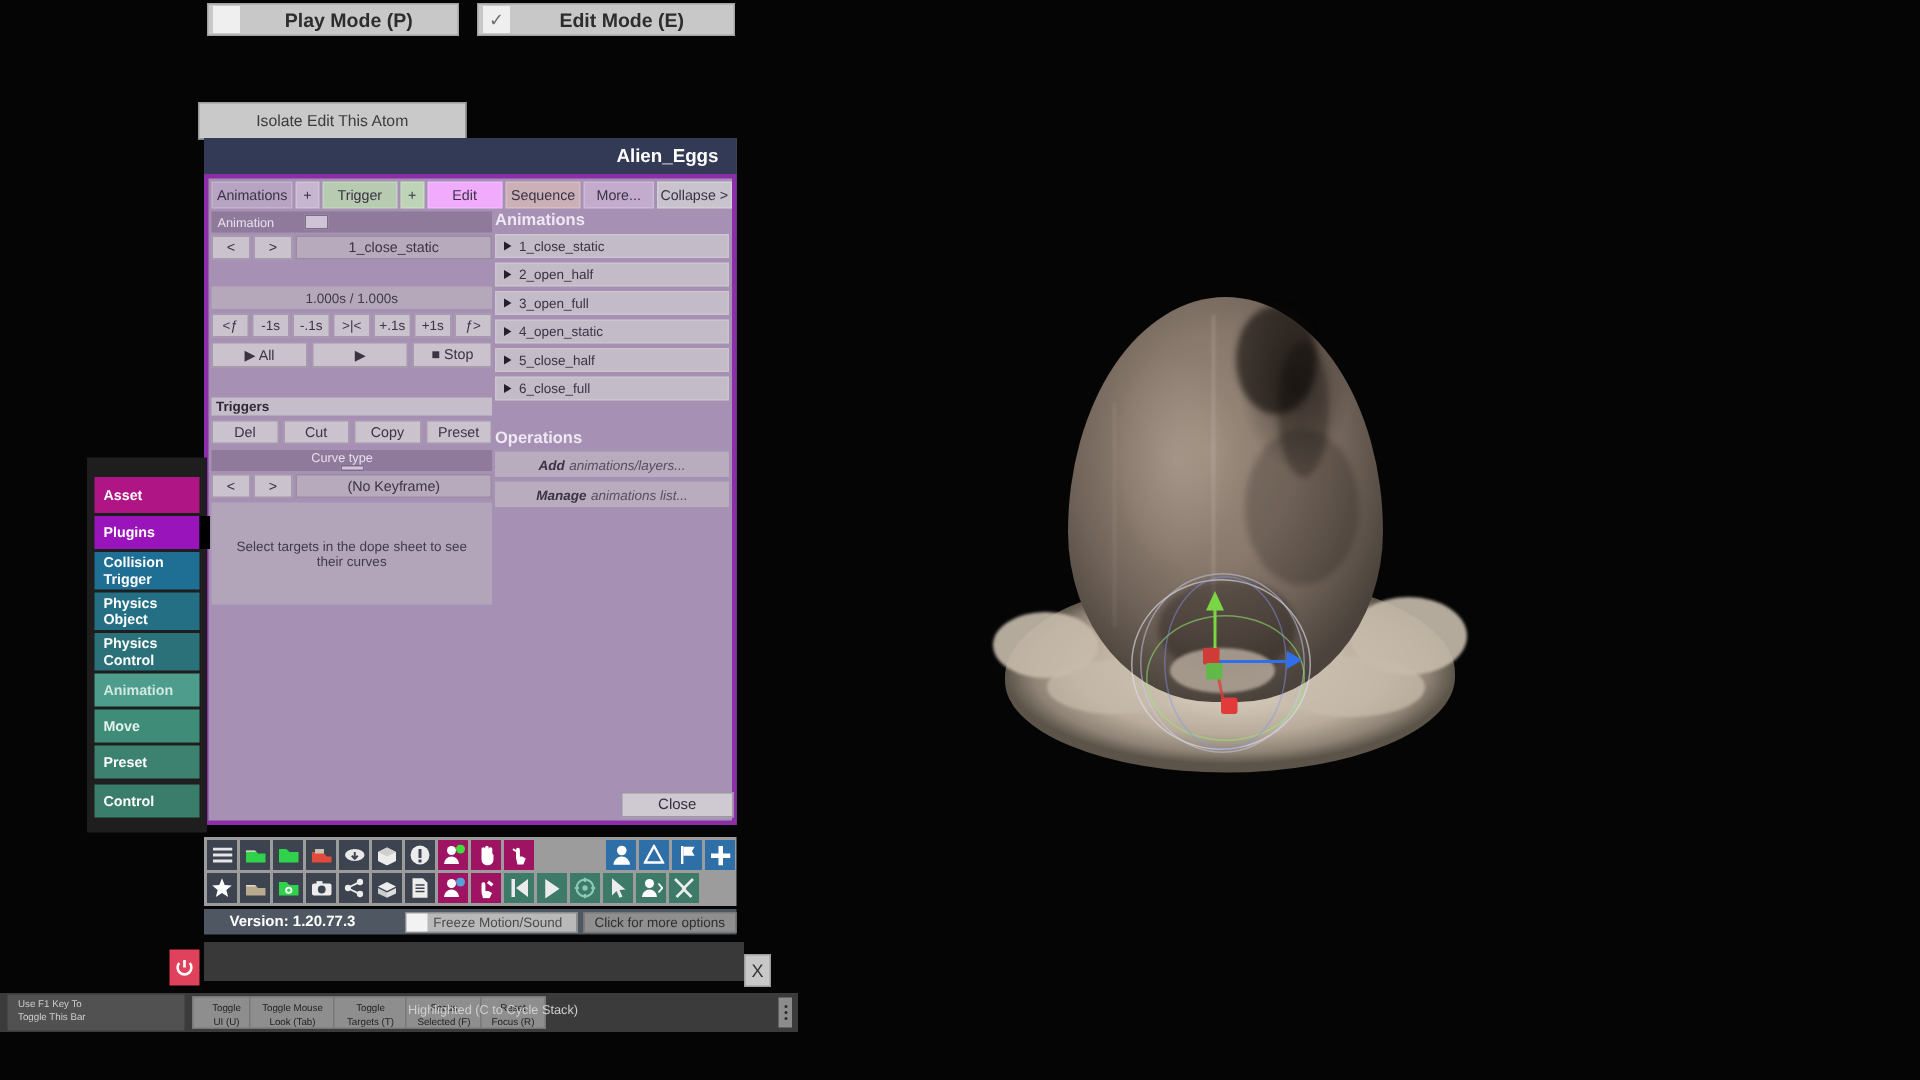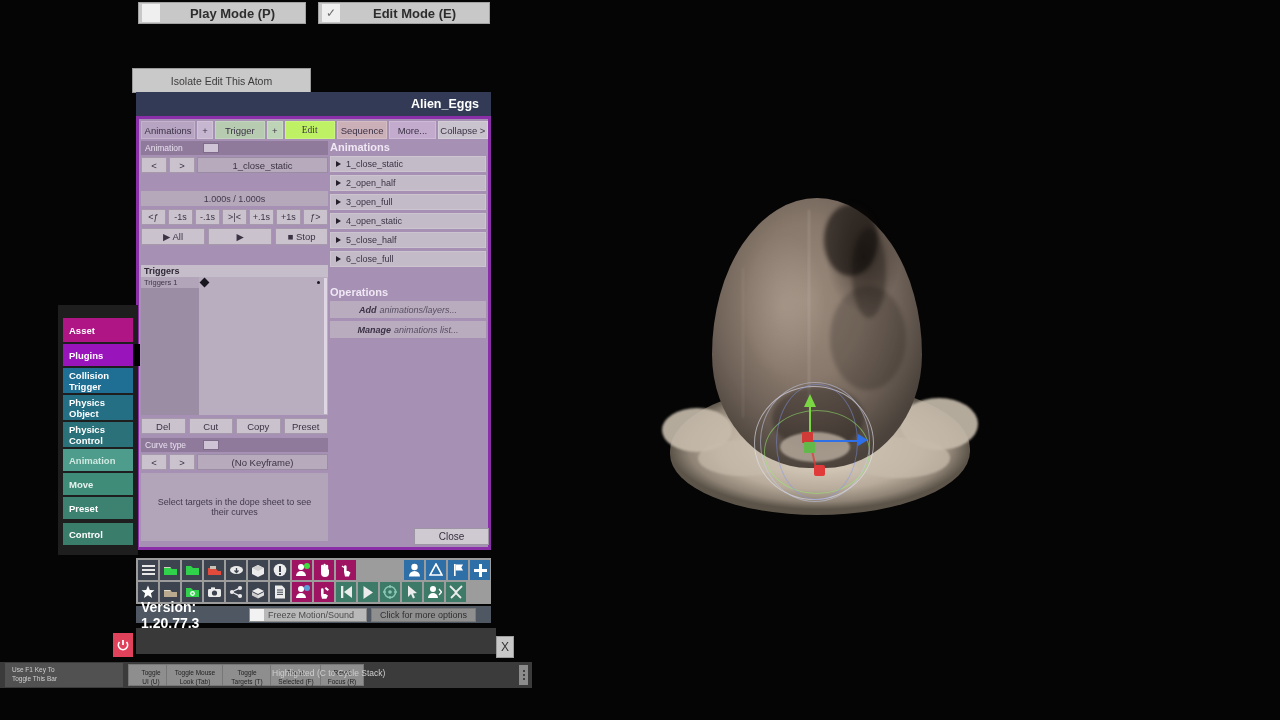--- a/index.html
+++ b/index.html
@@ -44,21 +44,21 @@
   .inner{position:relative;width:100%;height:100%;background:#a690b3;}
 
   
   .tabs{position:absolute;left:2px;top:2px;width:347px;height:18px;display:flex;gap:2px;}
   .tab{height:18px;display:flex;align-items:center;justify-content:center;font-size:9.5px;color:#3a3245;
        border:1px solid rgba(255,255,255,.18);box-sizing:border-box;}
   .tab.t-anim{width:56px;background:#b7a3c2;}
   .tab.plus{width:16px;background:#c6b6d0;}
   .tab.t-targ{width:52px;background:#b6cbb0;}
   .tab.plus2{width:16px;background:#bdd4b6;}
-  .tab.t-edit{width:52px;background:#bef264;font-family:Liberation Serif, serif;}
+  .tab.t-edit{width:52px;background:#f0abfc;}
   .tab.t-seq{width:52px;background:#cbb0b8;}
   .tab.t-more{width:48px;background:#c2abcd;}
   .tab.t-coll{width:52px;background:#c9c3cd;}
 
   
   .lcol{position:absolute;left:2px;top:22px;width:187px;}
   .hdrrow{display:flex;align-items:center;height:14px;background:#8f7a9c;}
   .hdrrow .lab{font-size:8.5px;color:#e8e0ee;padding-left:4px;width:58px;}
   .hdrrow .slot{width:16px;height:10px;background:#cfc4d6;border:1px solid #7e6b8a;box-sizing:border-box;}
   .row{display:flex;gap:2px;margin-top:2px;}
@@ -79,21 +79,21 @@
   .dope-names{width:58px;background:#9b8ea4;}
   .dope-name{height:11px;font-size:7.5px;color:#3c3447;padding-left:3px;
              background:#b2a5b9;border-bottom:1px solid #9b8ea4;display:flex;align-items:center;}
   .dope-grid{flex:1;position:relative;background:#b9adc0;}
   .kf{position:absolute;width:7px;height:7px;background:#1a1620;transform:rotate(45deg);}
   .kf-dot{position:absolute;width:3px;height:3px;background:#1a1620;border-radius:50%;}
   .dope-scroll{position:absolute;right:1px;top:1px;width:3px;height:136px;background:#ded6e2;}
 
   .editrow{display:flex;gap:3px;margin-top:3px;}
   .editrow .btn{flex:1;height:16px;}
-  .curve-hdr{margin-top:4px;height:14px;background:#8f7a9c;display:flex;align-items:center;}
+  .curve-hdr{margin-top:4px;height:14px;background:#8f7a9c;display:flex;align-items:center;flex-direction:column;}
   .curve-hdr .lab{font-size:8.5px;color:#e8e0ee;padding-left:4px;width:58px;}
   .curve-hdr .slot{width:16px;height:10px;background:#cfc4d6;border:1px solid #7e6b8a;box-sizing:border-box;}
   .curve-panel{margin-top:3px;height:68px;background:#b2a5b9;display:flex;align-items:center;
                justify-content:center;text-align:center;font-size:9px;color:#423a4c;padding:0 16px;box-sizing:border-box;}
 
   
   .rcol{position:absolute;left:191px;top:22px;width:156px;}
   .rhead{font-size:11px;font-weight:bold;color:#efe7f4;margin-bottom:3px;}
   .anim-item{height:16px;background:#c3bbc7;margin-bottom:3px;display:flex;align-items:center;
              padding-left:5px;font-size:9px;color:#3a3344;border:1px solid rgba(255,255,255,.15);box-sizing:border-box;}
@@ -113,21 +113,21 @@
         padding-left:6px;display:flex;align-items:center;box-sizing:border-box;line-height:11px;}
   .vtab-sel-bar{position:absolute;left:75px;width:7px;background:#000;}
 
   
   .iconbar{position:absolute;left:136px;top:558px;width:355px;height:46px;background:#9c9c9c;}
   .icon{position:absolute;width:20px;height:20px;display:flex;align-items:center;justify-content:center;}
   .icon svg{display:block;}
 
   
   .verbar{position:absolute;left:136px;top:606px;width:355px;height:17px;background:#4f5763;display:flex;align-items:center;}
-  .ver-txt{color:#fff;font-size:14px;font-weight:bold;padding-left:5px;width:113px;box-sizing:border-box;}
+  .ver-txt{color:#fff;font-size:10px;font-weight:bold;padding-left:5px;width:125px;box-sizing:border-box;margin-left:12px;}
   .freeze{width:118px;height:14px;background:#b9b9b9;display:flex;align-items:center;gap:4px;border:1px solid #8d8d8d;box-sizing:border-box;}
   .freeze .chk{width:14px;height:12px;background:#f2f2f2;}
   .freeze span{font-size:9px;color:#4c4c4c;}
   .moreopt{margin-left:4px;width:105px;height:14px;background:#8f8f8f;border:1px solid #7a7a7a;
            display:flex;align-items:center;justify-content:center;font-size:9px;color:#2f2f2f;box-sizing:border-box;}
 
   .modebar{position:absolute;left:136px;top:628px;width:360px;height:26px;background:#393939;}
   .modebtn{position:absolute;top:2px;height:22px;background:#c8c8c8;border:1px solid #a2a2a2;
            display:flex;align-items:center;box-sizing:border-box;}
   .modebtn .chk{width:18px;height:18px;background:#efefef;margin-left:3px;display:flex;align-items:center;justify-content:center;
@@ -242,30 +242,20 @@
         </div>
 
         <div class="playrow">
           <div class="btn" style="flex:1.1">▶ All</div>
           <div class="btn" style="flex:1.1">▶</div>
           <div class="btn" style="flex:0.9">■ Stop</div>
         </div>
 
         <div class="sect-hdr">Triggers</div>
 
-        <div class="dope">
-          <div class="dope-names">
-            <div class="dope-name">Triggers 1</div>
-          </div>
-          <div class="dope-grid">
-            <div class="kf" style="left:2px;top:2px;"></div>
-            <div class="kf-dot" style="right:8px;top:4px;"></div>
-            <div class="dope-scroll"></div>
-          </div>
-        </div>
 
         <div class="editrow">
           <div class="btn">Del</div>
           <div class="btn">Cut</div>
           <div class="btn">Copy</div>
           <div class="btn">Preset</div>
         </div>
 
         <div class="curve-hdr">
           <div class="lab">Curve type</div>

